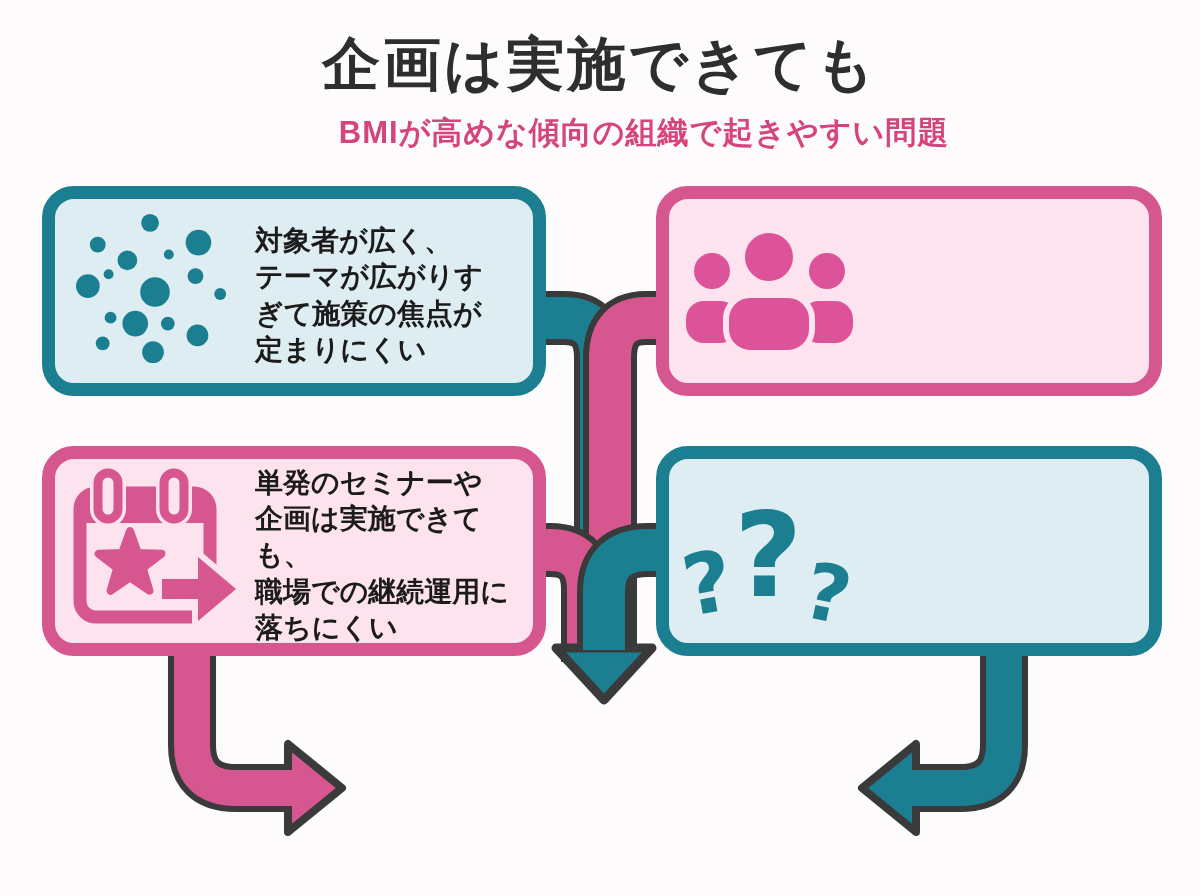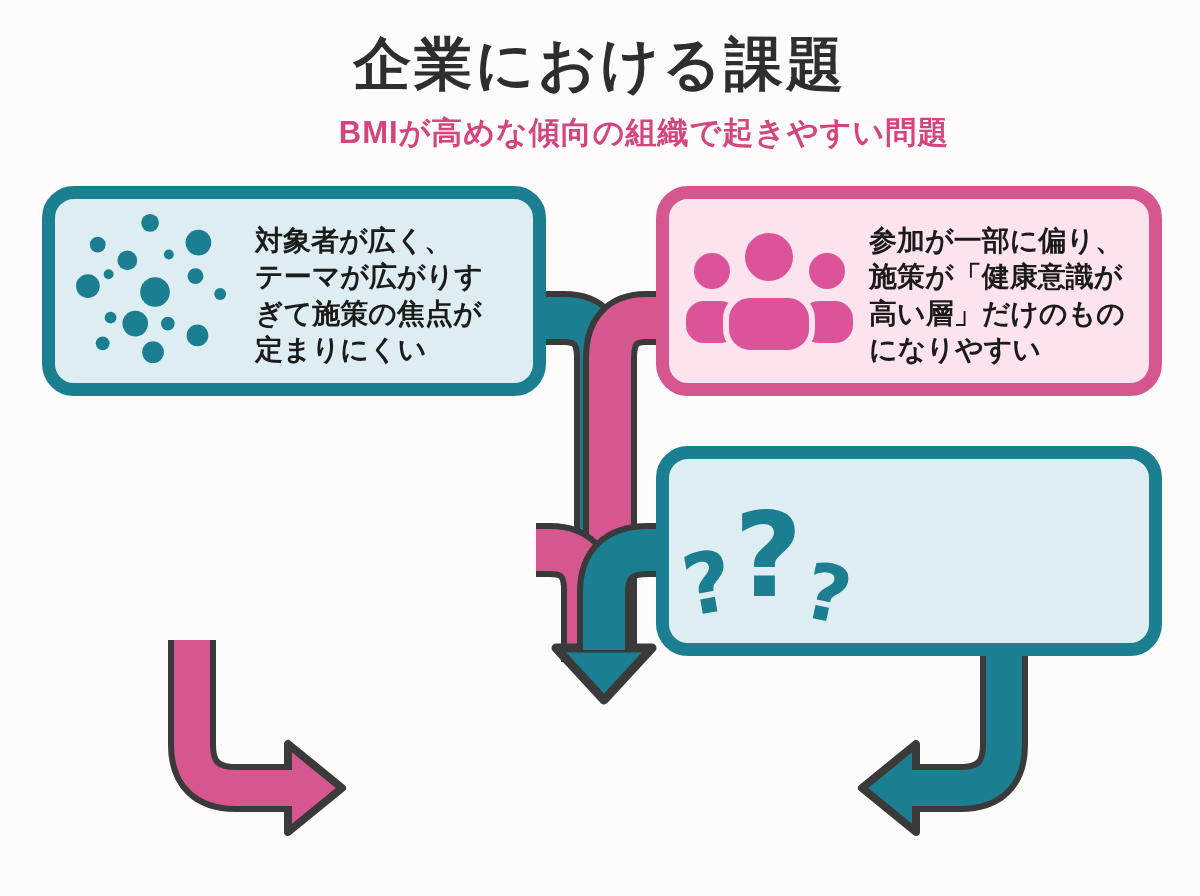--- a/index.html
+++ b/index.html
@@ -73,21 +73,21 @@
       <path d="M192,640 V745 Q192,788 236,788 H292" fill="none" stroke="#d6568f" stroke-width="36"></path>
     </g>
 
     <g>
       <path d="M1004,640 V745 Q1004,788 960,788 H914" fill="none" stroke="#3a3a3a" stroke-width="48"></path>
       <polygon points="916,744 916,832 862,788" fill="#1b7f91" stroke="#3a3a3a" stroke-width="8" stroke-linejoin="round"></polygon>
       <path d="M1004,640 V745 Q1004,788 960,788 H912" fill="none" stroke="#1b7f91" stroke-width="36"></path>
     </g>
   </svg>
 
-  <div class="title">企業における課題</div>
+  <div class="title">企画は実施できても</div>
   <div class="subtitle">BMIが高めな傾向の組織で起きやすい問題</div>
 
   <div class="box teal" style="left:42px;top:186px;width:504px;height:210px">
     <div class="icon-wrap">
       <svg width="162" height="156" viewBox="0 0 160 158">
         <g fill="#1b7f91">
           <circle cx="75" cy="10" r="9"></circle>
             <circle cx="124" cy="30" r="13"></circle>
           <circle cx="22" cy="32" r="8"></circle>
             <circle cx="52" cy="48" r="10"></circle>
@@ -118,26 +118,42 @@
         <g fill="#dd5399">
           <circle cx="30" cy="50" r="18"></circle>
           <rect x="4" y="80" width="52" height="42" rx="18"></rect>
           <circle cx="145" cy="50" r="18"></circle>
           <rect x="119" y="80" width="52" height="42" rx="18"></rect>
           <circle cx="87" cy="36" r="27" stroke="#fce3ed" stroke-width="6"></circle>
           <rect x="44" y="74" width="86" height="58" rx="24" stroke="#fce3ed" stroke-width="6"></rect>
         </g>
       </svg>
     </div>
-    <div class="box-text">参加が一部に偏り、
-施策が「健康意識が
-高い層」だけのもの
-になりやすい</div>
   </div>
 
+  <div class="box pink" style="left:42px;top:446px;width:504px;height:210px">
+    <div class="icon-wrap">
+      <svg width="170" height="168" viewBox="0 0 170 168">
+        <rect x="10" y="26" width="130" height="124" rx="16" fill="none" stroke="#d6568f" stroke-width="13"></rect>
+        <rect x="12" y="28" width="126" height="28" rx="12" fill="#d6568f"></rect>
+        <rect x="12" y="44" width="126" height="12" fill="#d6568f"></rect>
+        <rect x="28" y="6" width="20" height="46" rx="10" fill="none" stroke="#fce3ed" stroke-width="16"></rect>
+        <rect x="28" y="6" width="20" height="46" rx="10" fill="#fce3ed" stroke="#d6568f" stroke-width="9"></rect>
+        <rect x="94" y="6" width="20" height="46" rx="10" fill="none" stroke="#fce3ed" stroke-width="16"></rect>
+        <rect x="94" y="6" width="20" height="46" rx="10" fill="#fce3ed" stroke="#d6568f" stroke-width="9"></rect>
+        <polygon points="60,64 67.9,86.1 91.4,86.8 72.8,101.2 79.4,123.7 60,110.5 40.6,123.7 47.2,101.2 28.6,86.8 52.1,86.1" fill="#d6568f" stroke="#d6568f" stroke-width="8" stroke-linejoin="round"></polygon>
+        <path d="M92,112 h36 v-22 l38,32 -38,32 v-22 h-36 z" fill="none" stroke="#fce3ed" stroke-width="12"></path>
+        <path d="M92,112 h36 v-22 l38,32 -38,32 v-22 h-36 z" fill="#d6568f"></path>
+      </svg>
+    </div>
+    <div class="box-text">単発のセミナーや
+企画は実施できても、
+職場での継続運用に
+落ちにくい</div>
+  </div>
 
   <div class="box teal" style="left:656px;top:446px;width:506px;height:210px">
     <div class="icon-wrap">
       <svg width="190" height="150" viewBox="0 0 190 150">
         <g fill="#1b7f91" font-family="'DejaVu Sans','Liberation Sans',sans-serif" font-weight="bold">
           <text x="8" y="136" font-size="84" transform="rotate(-10 35 100)">?</text>
           <text x="60" y="120" font-size="118">?</text>
           <text x="132" y="144" font-size="78" transform="rotate(12 150 112)">?</text>
         </g>
       </svg>

